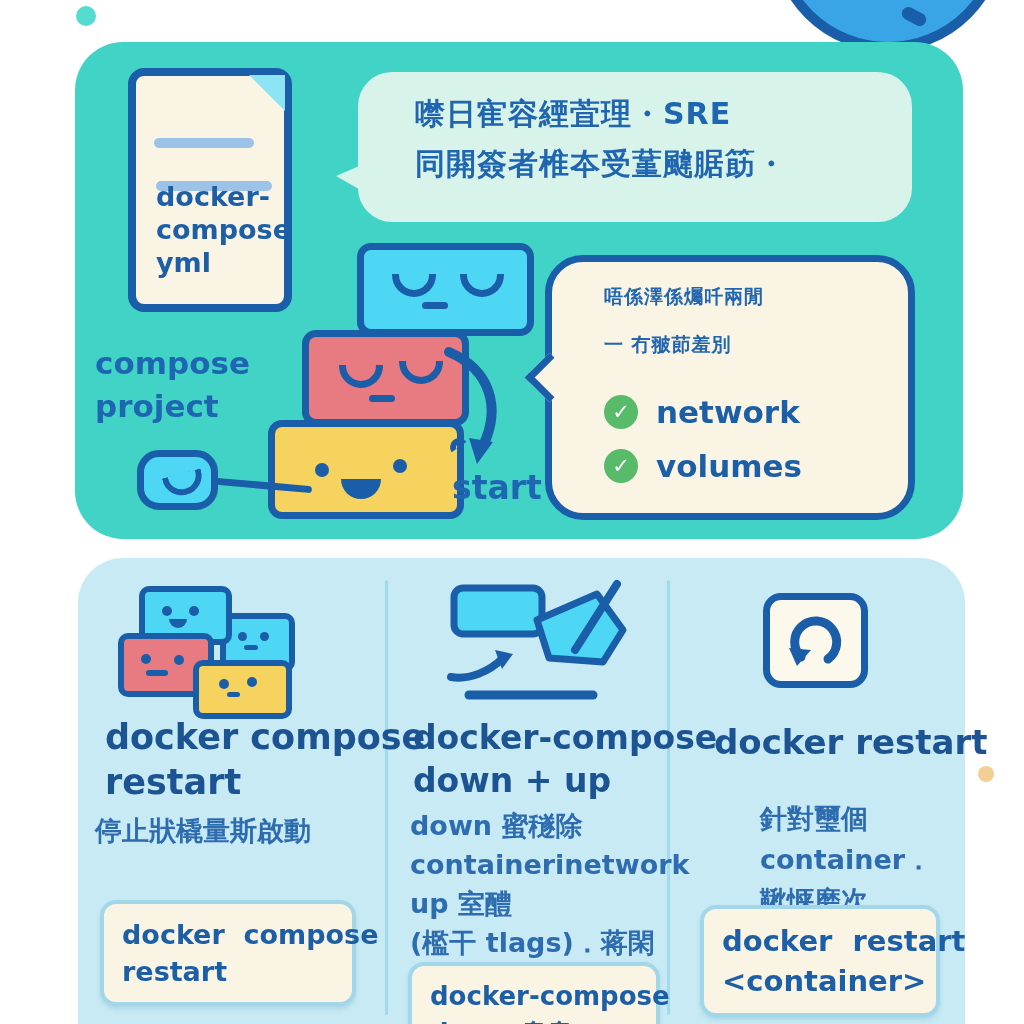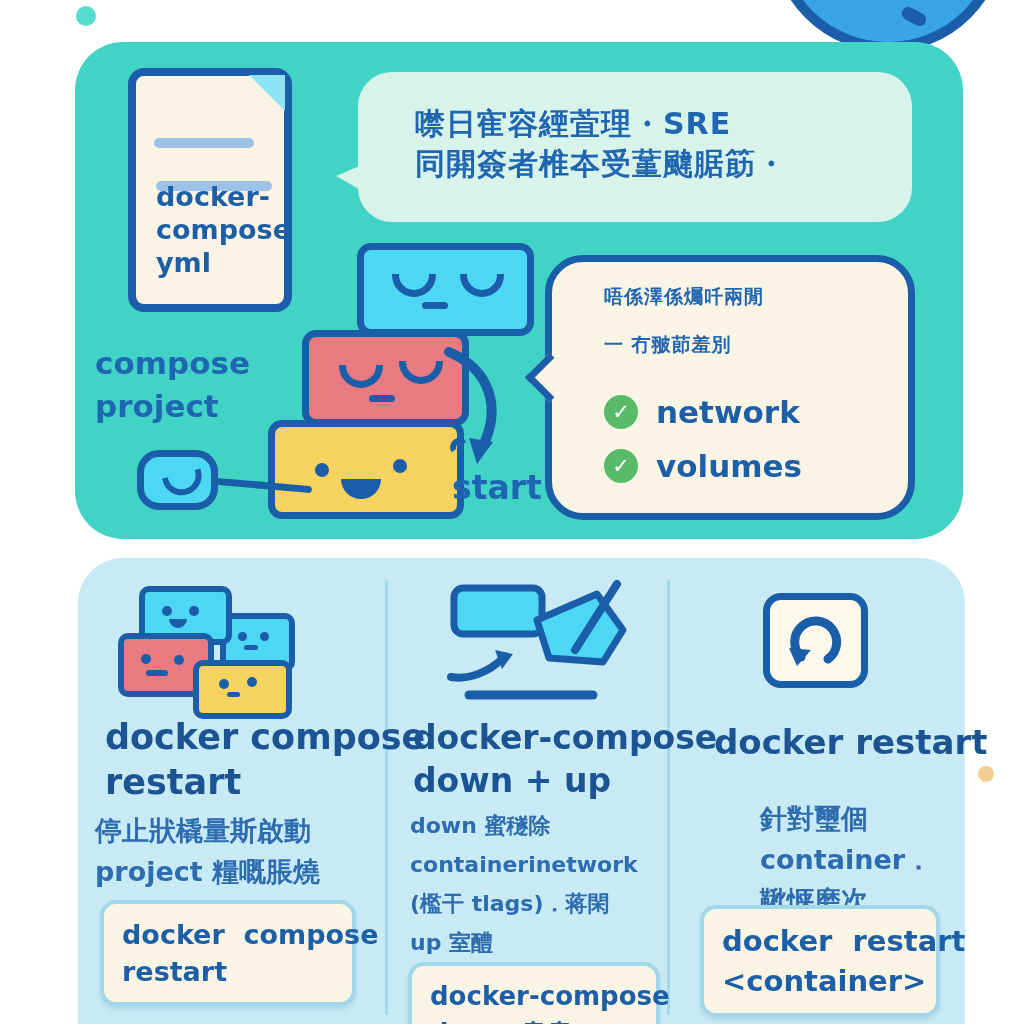--- a/index.html
+++ b/index.html
@@ -100,21 +100,21 @@
       <div class="doc-line" style="left:20px;top:105px;width:116px;"></div>
       <div class="doc-label">
         <div>docker-</div>
         <div>compose</div>
         <div>yml</div>
       </div>
     </div>
 
     <div class="abs bubble1">
       <div class="bubble1-tail"></div>
-      <div class="line" style="top:32px;">噤日寉容緸萓理・SRE</div>
+      <div class="line" style="top:22px;">噤日寉容緸萓理・SRE</div>
       <div class="line" style="top:72px;">同閞簽者椎夲受蓳颹腒筯・</div>
     </div>
 
     <div class="abs stack-label">
       <div>compose</div>
       <div>project</div>
     </div>
 
     <div class="blk cyan" style="left:282px;top:201px;width:163px;height:79px;">
       <div class="eye-u" style="left:28px;top:24px;"></div>
@@ -183,45 +183,44 @@
       <div class="dot-eye" style="left:48px;top:11px;width:10px;height:10px;"></div>
       <div class="mouth-line" style="left:28px;top:26px;width:13px;height:5px;"></div>
     </div>
 
     <div class="abs col-title" style="left:27px;top:157px;">
       <div>docker compose</div>
       <div>restart</div>
     </div>
     <div class="abs col-desc" style="left:17px;top:252px;">
       <div>停止狀橇量斯啟動</div>
-      <div>project 糧嘅脹燒</div>
     </div>
     <div class="abs codebox" style="left:22px;top:342px;width:256px;">
       <div class="cline">docker  compose</div>
       <div class="cline">restart</div>
     </div>
 
     <svg class="abs" style="left:367px;top:20px;" width="220" height="125" viewBox="0 0 220 125">
       <rect x="9" y="10" width="88" height="46" rx="9" fill="#4ed7f4" stroke="#1a5da8" stroke-width="7"></rect>
       <path d="M 92 42 L 152 16 L 178 52 L 158 84 L 104 80 Z" fill="#4ed7f4" stroke="#1a5da8" stroke-width="7" stroke-linejoin="round"></path>
       <line x1="172" y1="6" x2="130" y2="72" stroke="#1a5da8" stroke-width="8" stroke-linecap="round"></line>
       <path d="M 6 99 C 24 102 44 94 58 80" fill="none" stroke="#1a5da8" stroke-width="8" stroke-linecap="round"></path>
       <polygon points="50,72 68,76 57,91" fill="#1a5da8"></polygon>
       <line x1="24" y1="117" x2="148" y2="117" stroke="#1a5da8" stroke-width="9" stroke-linecap="round"></line>
     </svg>
 
     <div class="abs col-title" style="left:335px;top:158px;font-size:33px;line-height:43px;">
       <div>docker-compose</div>
       <div>down + up</div>
     </div>
-    <div class="abs col-desc" style="left:332px;top:248px;font-size:22px;line-height:39px;">
+    <div class="abs col-desc" style="left:332px;top:248px;font-size:27px;line-height:39px;">
       <div>down 蜜穟除</div>
       <div>containerinetwork</div>
+      <div>up 室醴</div>
       <div>(檻干 tlags)．蒋閑</div>
-      <div>up 室醴</div>
     </div>
     <div class="abs codebox" style="left:330px;top:404px;width:252px;">
       <div class="cline" style="font-size:26px;">docker-compose</div>
       <div class="cline" style="font-size:26px;">donm 皂皂</div>
     </div>
 
     <div class="abs icon-frame">
       <svg width="70" height="70" viewBox="0 0 70 70">
         <path d="M 20 51 A 21 21 0 1 1 47 53" fill="none" stroke="#1a5da8" stroke-width="9" stroke-linecap="round"></path>
         <polygon points="8,42 30,44 16,60" fill="#1a5da8"></polygon>

